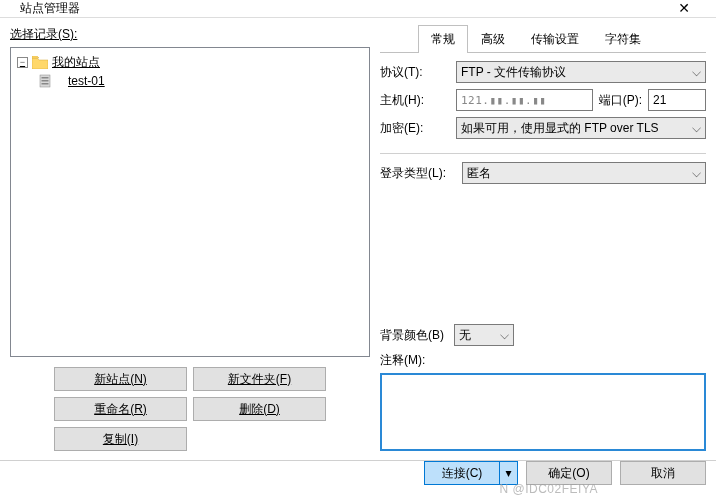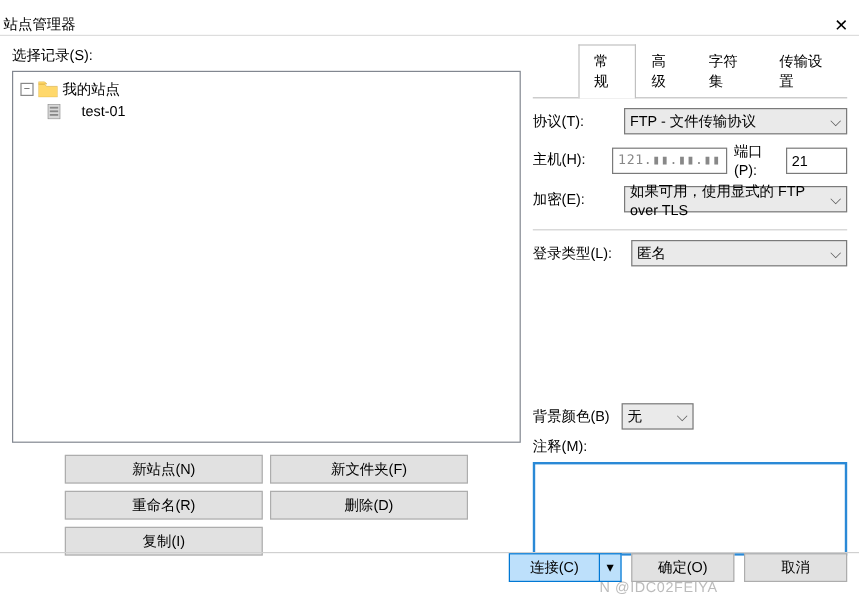--- a/index.html
+++ b/index.html
@@ -1,21 +1,21 @@
 <!DOCTYPE html>
 <html><head>
 <meta charset="utf-8">
 <style>
 * { box-sizing: border-box; font-family: "Microsoft YaHei", "Segoe UI", sans-serif; font-size: 12px; }
 body { margin: 0; background: #fff; width: 716px; height: 500px; position: relative; color: #000; }
-.titlebar { height: 30px; display: flex; align-items: flex-end; padding: 0 3px; border-bottom: 1px solid #ddd; }
+.titlebar { height: 18px; display: flex; align-items: flex-start; padding: 0 20px; border-bottom: 1px solid #ddd; }
 .titlebar .title { flex: 1; }
 .titlebar .close { font-size: 14px; cursor: pointer; padding: 0 6px; }
 .main { display: flex; padding: 6px 10px 8px 10px; gap: 10px; }
-.left { width: 424px; }
+.left { width: 360px; text-decoration: underline; }
 .sel-label { margin: 2px 0 4px 0; }
 .tree { border: 1px solid #828790; height: 310px; background: #fff; padding: 6px; overflow: auto; }
 .tree-node { display: flex; align-items: center; gap: 4px; }
 .tree-node.child { margin-left: 22px; margin-top: 3px; gap: 17px; }
 .expander { width: 11px; height: 11px; border: 1px solid #888; display: flex; align-items: center; justify-content: center; font-size: 9px; line-height: 1; color: #555; cursor: pointer; background: #fff; }
 .folder-icon svg { display: block; }
 .file-icon svg { display: block; }
 .btn-grid { display: grid; grid-template-columns: 1fr 1fr; gap: 6px; margin-top: 10px; padding: 0 44px; }
 .btn { border: 1px solid #adadad; background: #e1e1e1; height: 24px; display: flex; align-items: center; justify-content: center; cursor: pointer; }
 .right { flex: 1; display: flex; flex-direction: column; }
@@ -83,22 +83,22 @@
       <div class="btn">重命名(R)</div>
       <div class="btn">删除(D)</div>
       <div class="btn">复制(I)</div>
     </div>
   </div>
 
   <div class="right">
     <div class="tabs">
       <div class="tab active">常规</div>
       <div class="tab">高级</div>
+      <div class="tab">传输设置</div>
       <div class="tab">字符集</div>
-      <div class="tab">传输设置</div>
     </div>
 
     <div class="form-row">
       <span class="form-label">协议(T):</span>
       <div class="select wide">
         <span>FTP - 文件传输协议</span>
         <span class="chev">⌵</span>
       </div>
     </div>
 

